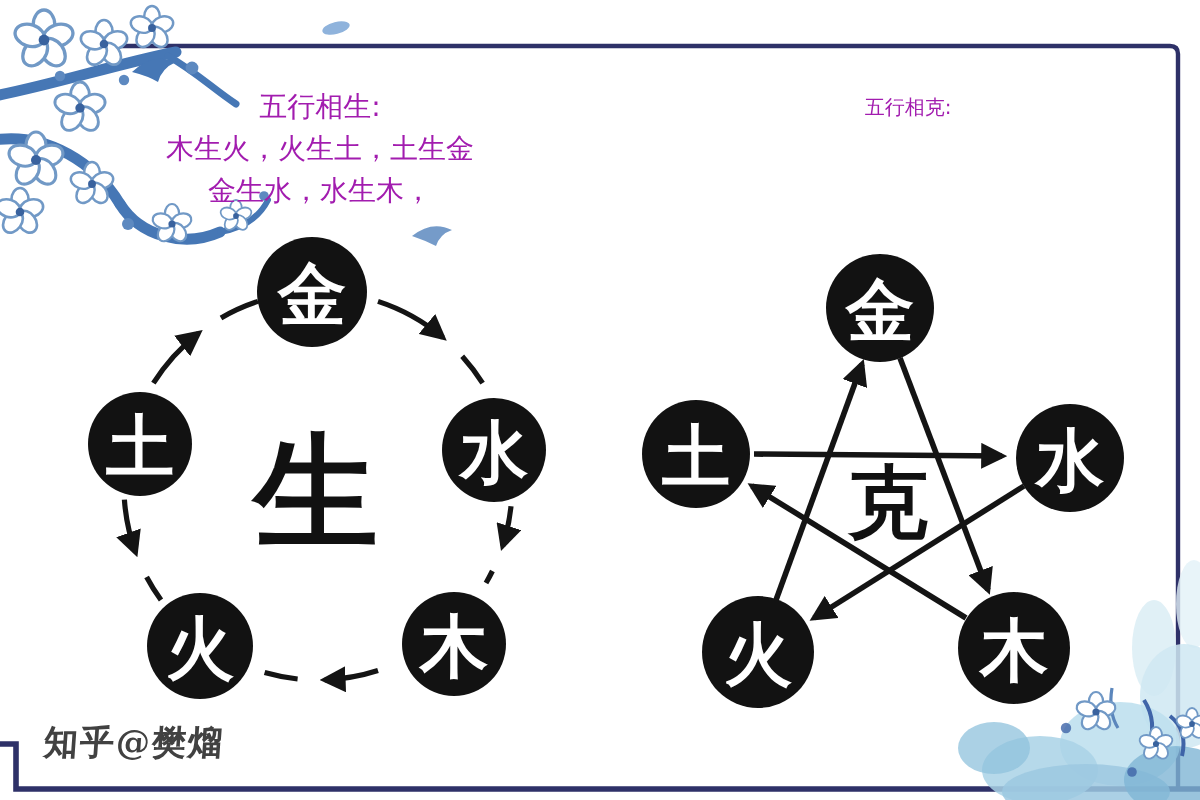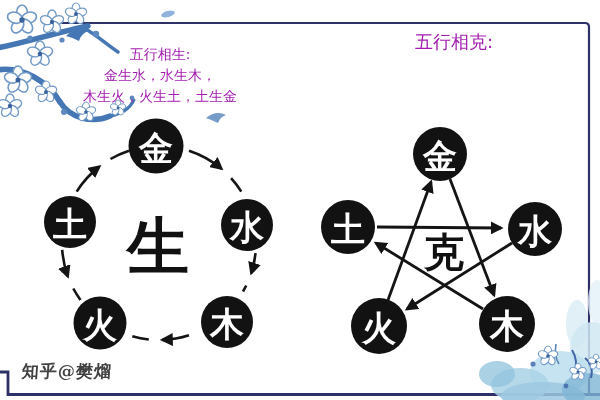--- a/index.html
+++ b/index.html
@@ -3,21 +3,21 @@
 <meta charset="utf-8">
 <style>
   html,body{margin:0;padding:0;}
   .stage{
     position:relative;width:600px;height:400px;background:#ffffff;
     overflow:hidden;font-family:"DejaVu Sans",sans-serif;
   }
   .stage svg{position:absolute;left:0;top:0;}
   .hdr{position:absolute;text-align:center;font-weight:400;color:#a21caf;}
   .hdr-left{left:36px;top:44px;width:248px;font-size:14px;line-height:21px;}
-  .hdr-right{left:322px;top:31px;width:264px;font-size:18px;line-height:21px;}
+  .hdr-right{left:322px;top:44px;width:264px;font-size:10px;line-height:21px;}
   .node-label{font:700 34px "DejaVu Sans",sans-serif;fill:#ffffff;}
   .center-label{font-weight:900;fill:#111111;font-family:"DejaVu Sans",sans-serif;}
   .watermark{
     position:absolute;left:22px;top:360px;
     font-family:"DejaVu Serif",serif;font-size:17px;font-weight:700;
     color:#414141;letter-spacing:1px;transform:skewX(-4deg);
   }
 </style>
 </head>
 <body>
@@ -133,22 +133,22 @@
       <text class="node-label" x="535" y="231" text-anchor="middle" dominant-baseline="central">水</text>
       <text class="node-label" x="507" y="326" text-anchor="middle" dominant-baseline="central">木</text>
       <text class="node-label" x="379" y="328" text-anchor="middle" dominant-baseline="central">火</text>
       <text class="node-label" x="348" y="229" text-anchor="middle" dominant-baseline="central">土</text>
       <text class="center-label" x="444" y="252" font-size="40" text-anchor="middle" dominant-baseline="central">克</text>
     </g>
   </svg>
 
   <div class="hdr hdr-left">
     <div>五行相生:</div>
+    <div>木生火，火生土，土生金</div>
     <div>金生水，水生木，</div>
-    <div>木生火，火生土，土生金</div>
   </div>
   <div class="hdr hdr-right">
     <div>五行相克:</div>
   </div>
 
   <div class="watermark">知乎@樊熘</div>
 
 </div>
 
 </body></html>

